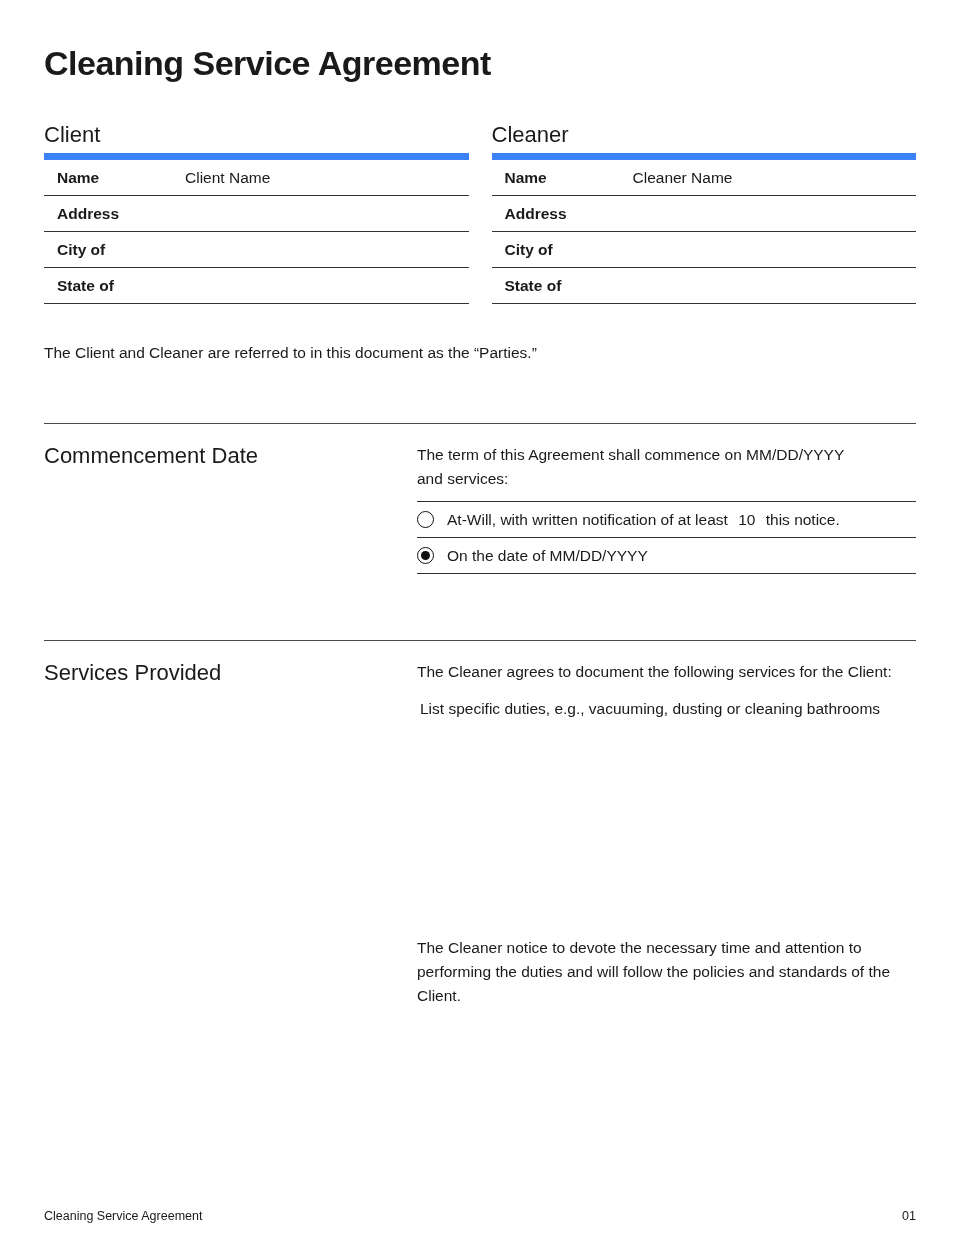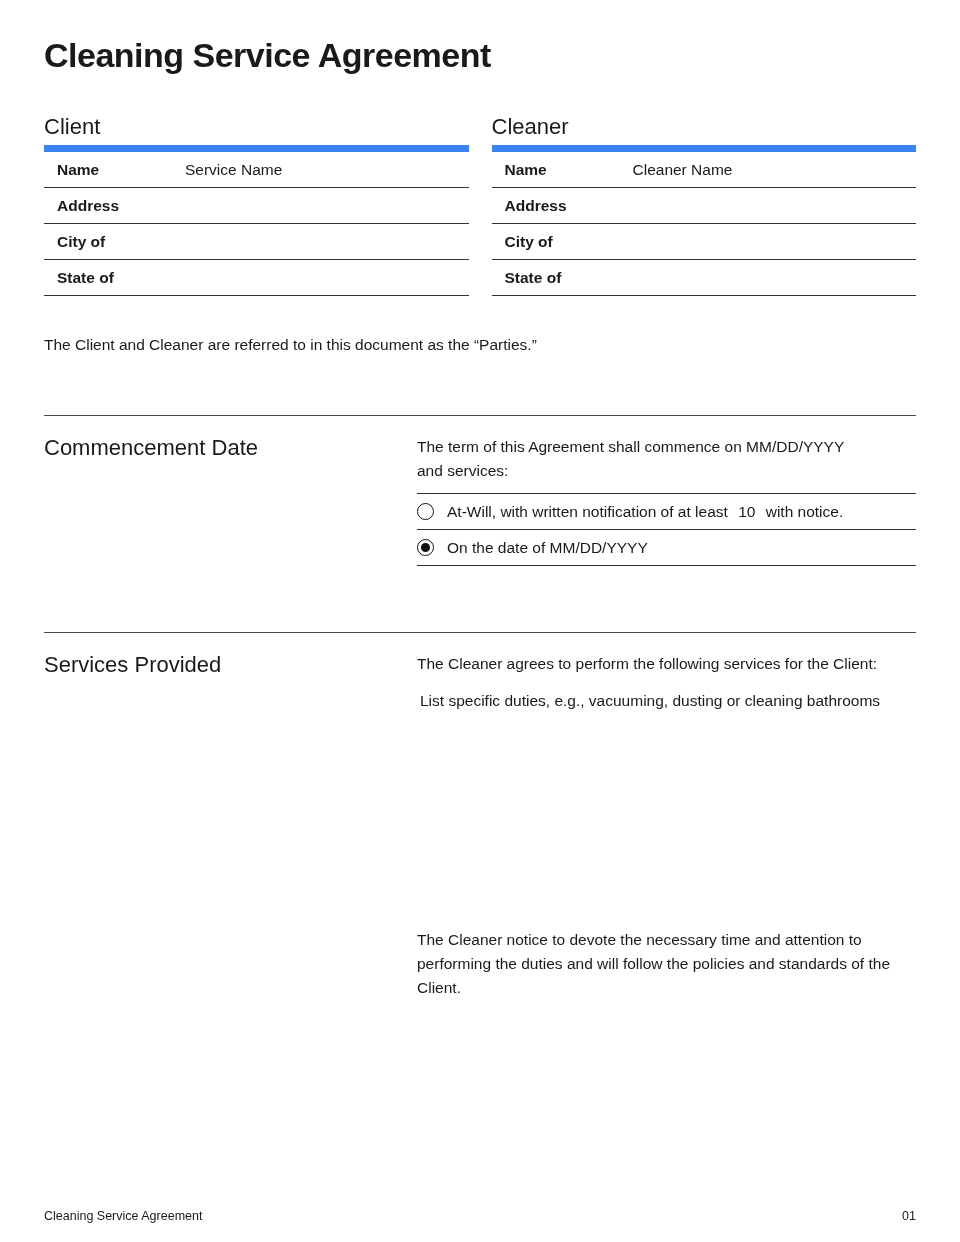--- a/index.html
+++ b/index.html
@@ -7,21 +7,21 @@
   body {
     font-family: "Liberation Sans", sans-serif;
     color: #1a1a1a;
     -webkit-font-smoothing: antialiased;
   }
   .page {
     position: relative;
     width: 960px;
     height: 1242px;
     background: #ffffff;
-    padding: 0 44px;
+    padding: 8px 44px;
     overflow: hidden;
   }
   h1.title {
     margin-top: 36px;
     font-size: 34px;
     font-weight: 700;
     letter-spacing: -0.5px;
     line-height: 39px;
   }
   .intro {
@@ -150,21 +150,21 @@
 
   <h1 class="title">Cleaning Service Agreement</h1>
 
 
   <div class="parties-grid">
 
     <div class="party">
       <h2>Client</h2>
       <div class="field-row">
         <span class="flabel">Name</span>
-        <span class="fvalue">Service Name</span>
+        <span class="fvalue">Client Name</span>
       </div>
       <div class="field-row">
         <span class="flabel">Address</span>
         <span class="fvalue"></span>
       </div>
       <div class="field-row">
         <span class="flabel">City of</span>
         <span class="fvalue"></span>
       </div>
       <div class="field-row">
@@ -207,41 +207,41 @@
         <span>MM/DD/YYYY</span>
       </p>
       <p>and services:</p>
       <div class="rule"></div>
 
       <div class="option">
         <span class="radio"></span>
         <span class="opt-text">
           <span>At-Will, with written notification of at least</span>
           <span class="inline-num">10</span>
-          <span>with notice.</span>
+          <span>this notice.</span>
         </span>
       </div>
 
       <div class="option">
         <span class="radio selected"></span>
         <span class="opt-text">
           <span>On the date of</span>
           <span>MM/DD/YYYY</span>
           <span></span>
         </span>
       </div>
     </div>
   </section>
 
   <hr class="divider divider-2">
 
   <section class="two-col">
     <h2>Services Provided</h2>
     <div class="content">
-      <p class="services-intro">The Cleaner agrees to perform the following services for the Client:</p>
+      <p class="services-intro">The Cleaner agrees to document the following services for the Client:</p>
       <p class="duties-placeholder">List specific duties, e.g., vacuuming, dusting or cleaning bathrooms</p>
       <p class="services-note">The Cleaner notice to devote the necessary time and attention to performing the duties and will follow the policies and standards of the Client.</p>
     </div>
   </section>
 
   <div class="footer">
     <span>Cleaning Service Agreement</span>
     <span>01</span>
   </div>
 

